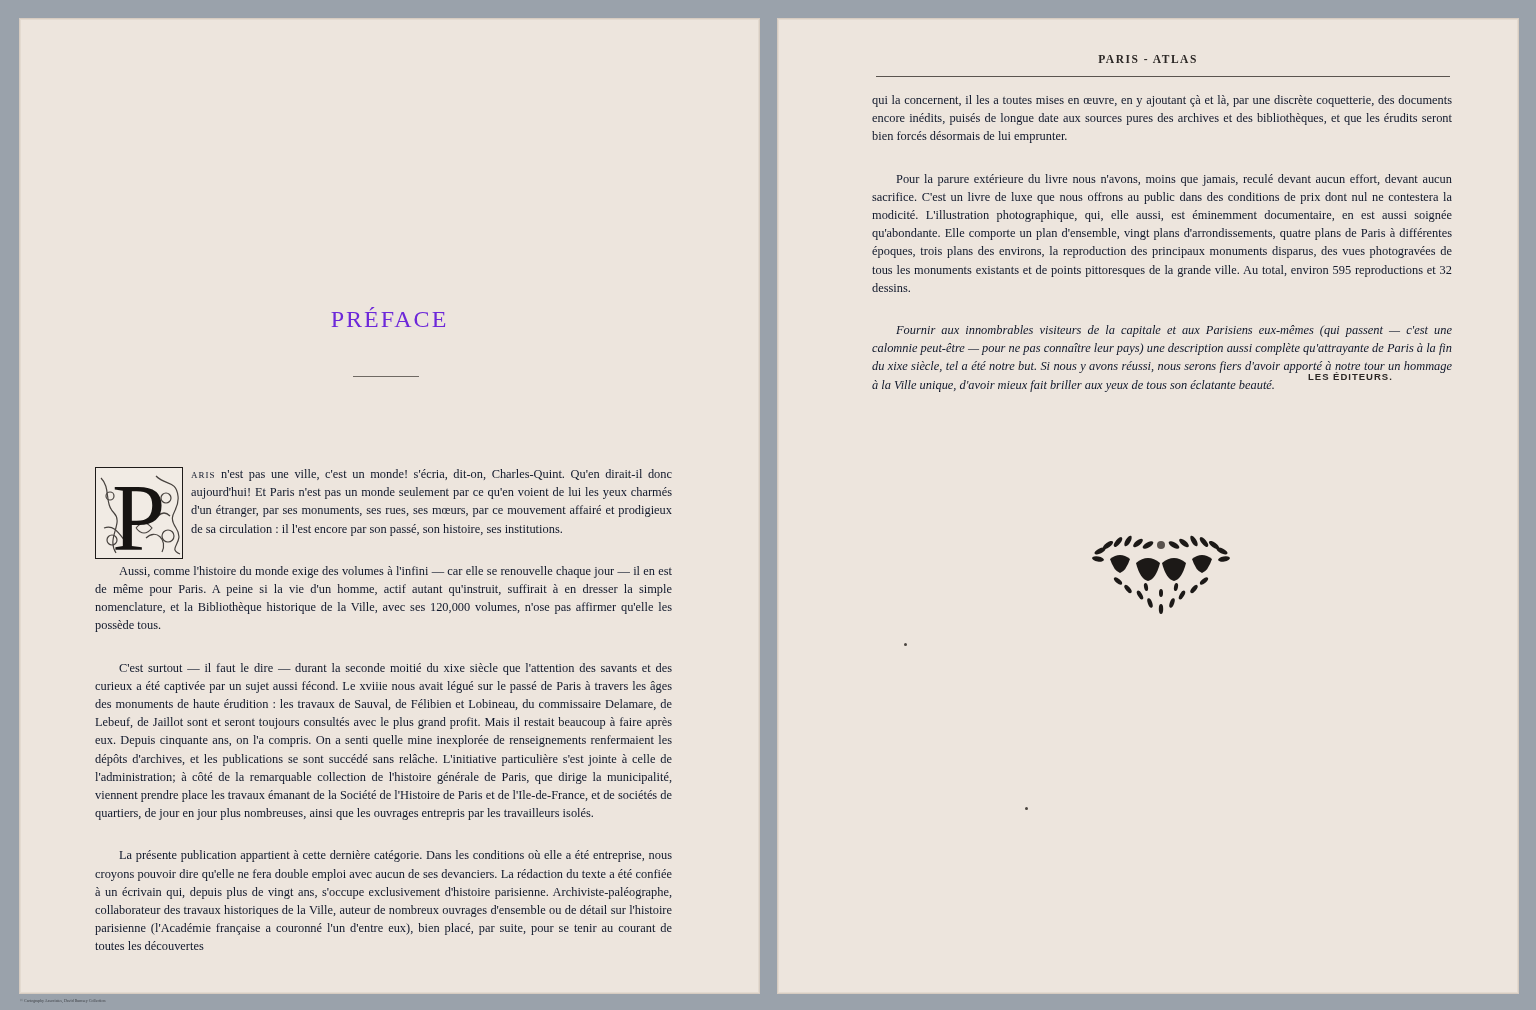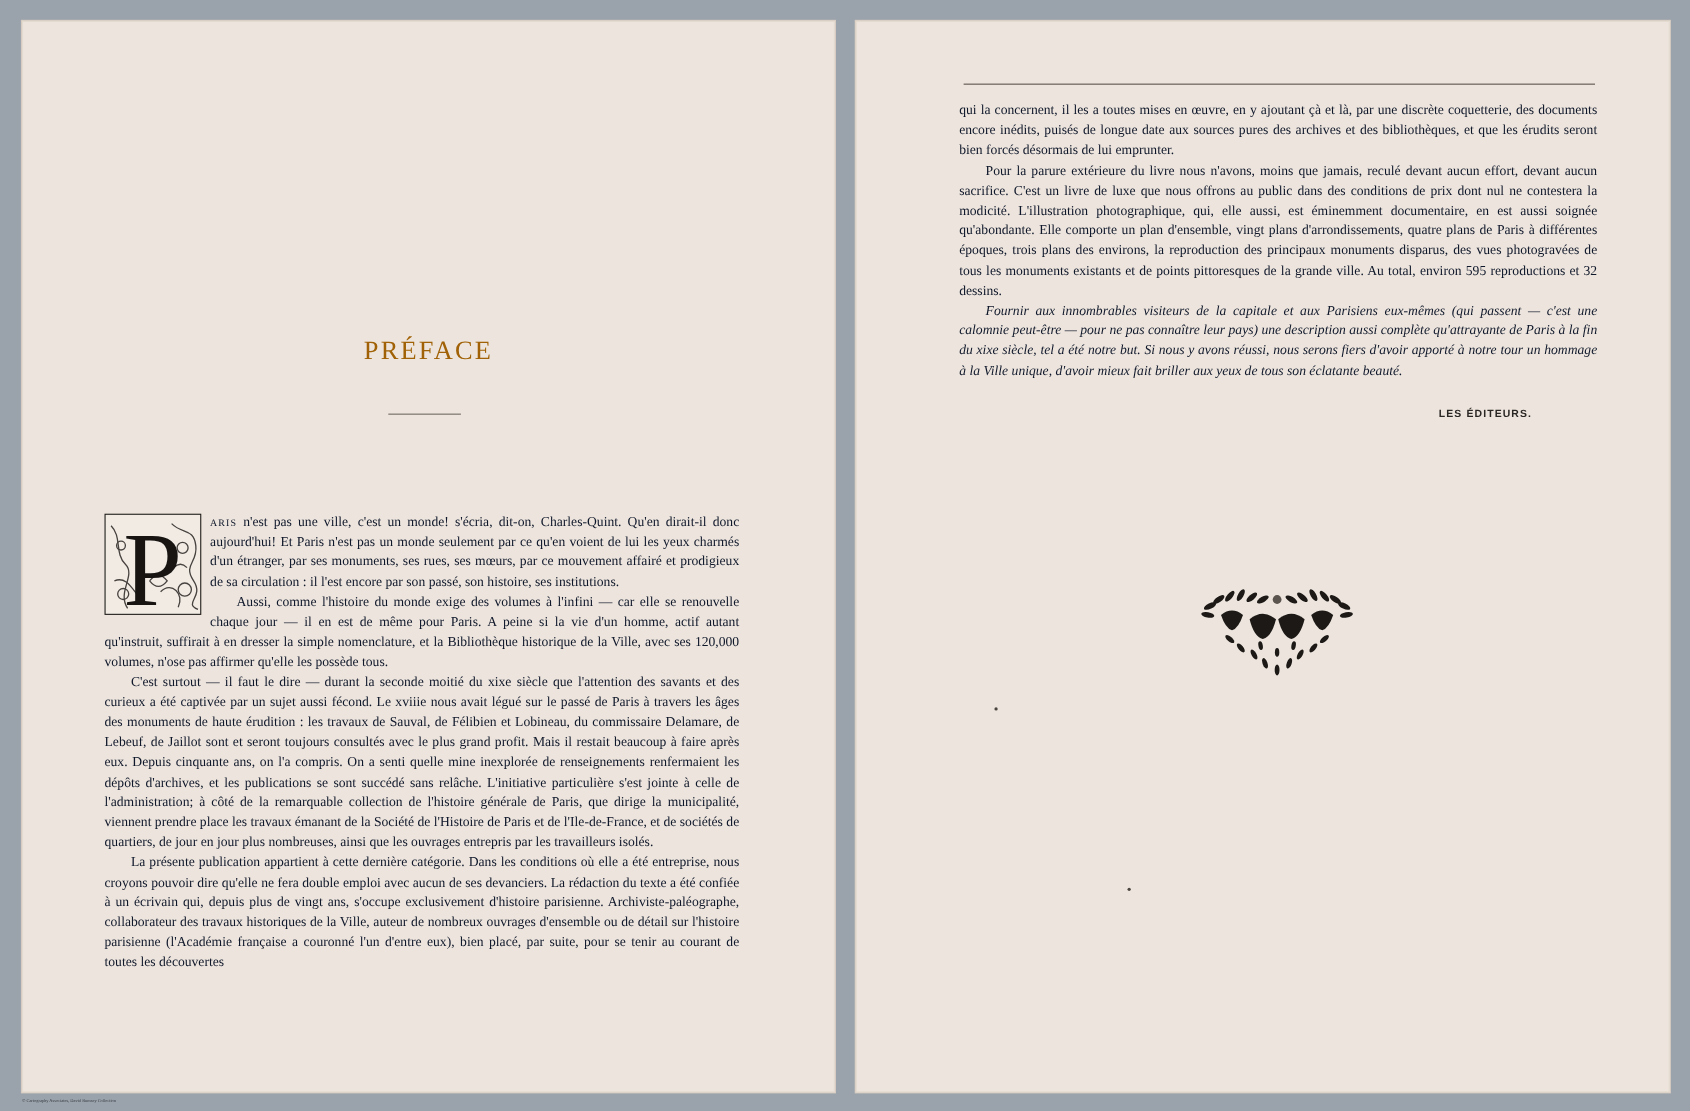--- a/index.html
+++ b/index.html
@@ -9,32 +9,32 @@
   }
   .page {
     position:absolute; background:#ede5dd;
     box-shadow: inset 0 0 0 1px #e3dad0, 0 0 0 1px #d7ccc1;
   }
   #page-left { left:20px; top:19px; width:739px; height:974px; }
   #page-right { left:778px; top:19px; width:740px; height:974px; }
 
   .title {
     position:absolute; left:0; width:100%; top:271px; text-align:center;
-    font-size:24px; letter-spacing:2px; color:#a16207; font-weight:normal;
+    font-size:24px; letter-spacing:2px; color:#6d28d9; font-weight:normal;
   }
   .title-rule {
     position:absolute; left:333px; top:357px; width:66px; height:1px; background:#6f6963;
   }
 
   .body-text {
     position:absolute; font-size:12.4px; line-height:18.2px; text-align:justify;
     text-align-last:auto; color:#0f172a;
   }
   .body-text p { margin:0; text-indent:0; }
-  .body-text p.ind { text-indent:24px; }
+  .body-text p.ind { text-indent:24px;margin-top:24px; }
   .body-text p.last-line-left { text-align-last:left;font-style:italic; }
 
   #left-text { left:75px; top:446px; width:577px; }
 
   .dropcap {
     float:left; width:88px; height:92px; margin:2px 8px 0 0; position:relative;
     background:#f1ebe4; border:1.5px solid #1e1b19; box-sizing:border-box; overflow:hidden;
   }
   .dropcap svg { position:absolute; left:0; top:0; }
   .smallcaps { font-variant:small-caps; letter-spacing:1px; }
@@ -86,20 +86,21 @@
         </svg>
       </span><span class="smallcaps">aris</span><span> n'est pas une ville, c'est un monde! s'écria, dit-on, Charles-Quint. Qu'en dirait-il donc aujourd'hui! Et Paris n'est pas un monde seulement par ce qu'en voient de lui les yeux charmés d'un étranger, par ses monuments, ses rues, ses mœurs, par ce mouvement affairé et prodigieux de sa circulation : il l'est encore par son passé, son histoire, ses institutions.</span>
     </p>
     <p class="ind">Aussi, comme l'histoire du monde exige des volumes à l'infini — car elle se renouvelle chaque jour — il en est de même pour Paris. A peine si la vie d'un homme, actif autant qu'instruit, suffirait à en dresser la simple nomenclature, et la Bibliothèque historique de la Ville, avec ses 120,000 volumes, n'ose pas affirmer qu'elle les possède tous.</p>
     <p class="ind">C'est surtout — il faut le dire — durant la seconde moitié du xixe siècle que l'attention des savants et des curieux a été captivée par un sujet aussi fécond. Le xviiie nous avait légué sur le passé de Paris à travers les âges des monuments de haute érudition : les travaux de Sauval, de Félibien et Lobineau, du commissaire Delamare, de Lebeuf, de Jaillot sont et seront toujours consultés avec le plus grand profit. Mais il restait beaucoup à faire après eux. Depuis cinquante ans, on l'a compris. On a senti quelle mine inexplorée de renseignements renfermaient les dépôts d'archives, et les publications se sont succédé sans relâche. L'initiative particulière s'est jointe à celle de l'administration; à côté de la remarquable collection de l'histoire générale de Paris, que dirige la municipalité, viennent prendre place les travaux émanant de la Société de l'Histoire de Paris et de l'Ile-de-France, et de sociétés de quartiers, de jour en jour plus nombreuses, ainsi que les ouvrages entrepris par les travailleurs isolés.</p>
     <p class="ind">La présente publication appartient à cette dernière catégorie. Dans les conditions où elle a été entreprise, nous croyons pouvoir dire qu'elle ne fera double emploi avec aucun de ses devanciers. La rédaction du texte a été confiée à un écrivain qui, depuis plus de vingt ans, s'occupe exclusivement d'histoire parisienne. Archiviste-paléographe, collaborateur des travaux historiques de la Ville, auteur de nombreux ouvrages d'ensemble ou de détail sur l'histoire parisienne (l'Académie française a couronné l'un d'entre eux), bien placé, par suite, pour se tenir au courant de toutes les découvertes</p>
   </div>
 </div>
 
 <div class="page" id="page-right">
+  <div class="running-head">PARIS - ATLAS</div>
   <div class="head-rule"></div>
 
   <div class="body-text" id="right-text">
     <p>qui la concernent, il les a toutes mises en œuvre, en y ajoutant çà et là, par une discrète coquetterie, des documents encore inédits, puisés de longue date aux sources pures des archives et des bibliothèques, et que les érudits seront bien forcés désormais de lui emprunter.</p>
     <p class="ind">Pour la parure extérieure du livre nous n'avons, moins que jamais, reculé devant aucun effort, devant aucun sacrifice. C'est un livre de luxe que nous offrons au public dans des conditions de prix dont nul ne contestera la modicité. L'illustration photographique, qui, elle aussi, est éminemment documentaire, en est aussi soignée qu'abondante. Elle comporte un plan d'ensemble, vingt plans d'arrondissements, quatre plans de Paris à différentes époques, trois plans des environs, la reproduction des principaux monuments disparus, des vues photogravées de tous les monuments existants et de points pittoresques de la grande ville. Au total, environ 595 reproductions et 32 dessins.</p>
     <p class="ind last-line-left">Fournir aux innombrables visiteurs de la capitale et aux Parisiens eux-mêmes (qui passent — c'est une calomnie peut-être — pour ne pas connaître leur pays) une description aussi complète qu'attrayante de Paris à la fin du xixe siècle, tel a été notre but. Si nous y avons réussi, nous serons fiers d'avoir apporté à notre tour un hommage à la Ville unique, d'avoir mieux fait briller aux yeux de tous son éclatante beauté.</p>
   </div>
   <div class="signature">LES ÉDITEURS.</div>
 
   <div class="ornament">

